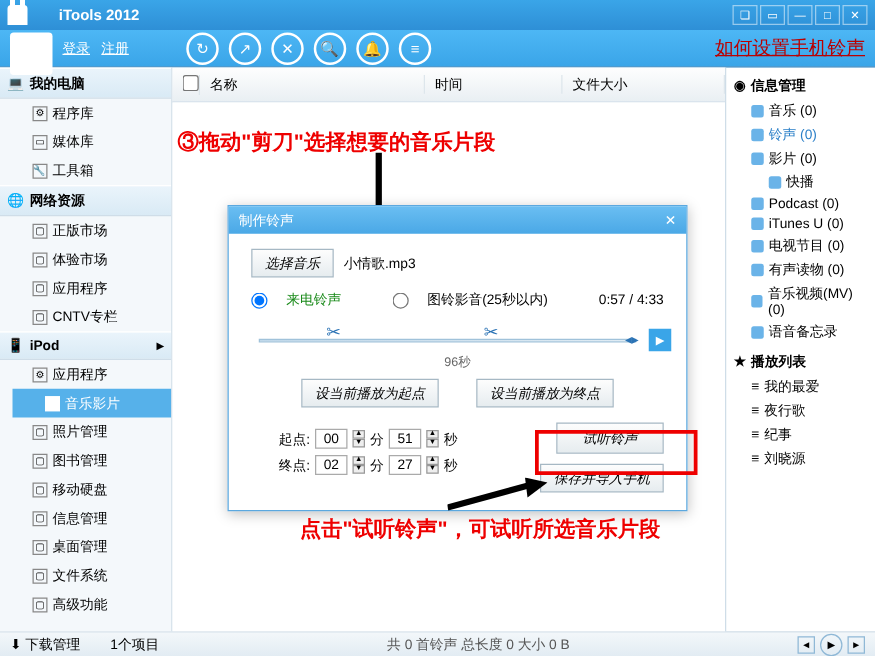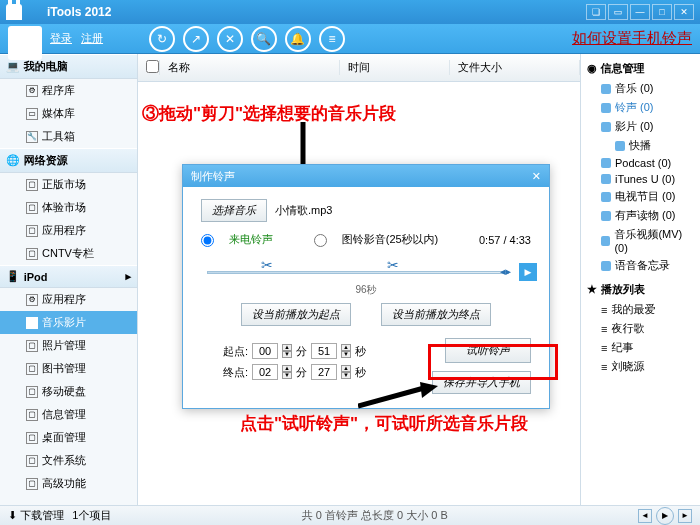--- a/index.html
+++ b/index.html
@@ -14,21 +14,21 @@
 .userbar { height:30px; background:linear-gradient(#4db7f5,#3aa5e8); display:flex; align-items:center; padding:0 8px; border-bottom:1px solid #2680c0; }
 .user-icon { width:34px; height:34px; background:#fff; border-radius:3px; margin-right:8px; position:relative; top:4px; }
 .auth-links a { color:#fff; text-decoration:underline; font-size:11px; margin-right:6px; }
 .toolbar-main { display:flex; gap:8px; margin-left:40px; }
 .tool-circ { width:26px; height:26px; border:2px solid #fff; border-radius:50%; display:flex; align-items:center; justify-content:center; color:#fff; font-size:12px; cursor:pointer; }
 .helplink { margin-left:auto; color:#b00; text-decoration:underline; font-size:15px; }
 .body-area { display:flex; height:451px; }
 .sidebar { width:138px; background:#f4f8fb; border-right:1px solid #cfdde8; overflow-y:auto; }
 .sb-section { background:linear-gradient(#eaf4fb,#d9eaf5); padding:4px 6px; font-weight:bold; font-size:11px; border-top:1px solid #fff; border-bottom:1px solid #cfdde8; display:flex; align-items:center; gap:4px; }
 .sb-item { padding:4px 6px 4px 26px; cursor:pointer; display:flex; align-items:center; gap:4px; font-size:11px; }
-.sb-item.sel { background:#56b1ea; color:#fff; }
+.sb-item.sel { background:#56b1ea; color:#fff;margin-left:10px; }
 .sb-ico { width:12px; height:12px; border:1px solid #888; display:inline-block; font-size:8px; text-align:center; line-height:10px; }
 .main { flex:1; display:flex; flex-direction:column; position:relative; }
 .listhdr { height:28px; background:linear-gradient(#fefefe,#e9eff3); border-bottom:1px solid #cfdde8; display:flex; align-items:center; font-size:11px; }
 .listhdr-cell { padding:0 8px; border-right:1px solid #dde6ec; }
 .content { flex:1; background:#fff; position:relative; }
 .rightbar { width:120px; border-left:1px solid #cfdde8; padding:4px 4px; font-size:11px; overflow-y:auto; }
 .rb-hdr { font-weight:bold; padding:3px 2px; display:flex; align-items:center; gap:4px; }
 .rb-item { padding:2px 2px 2px 16px; display:flex; align-items:center; gap:4px; cursor:pointer; }
 .rb-item.act { color:#2a7fc8; }
 .rb-sub { padding-left:30px; }
@@ -313,20 +313,20 @@
     <div class="rb-item">≡ <span>我的最爱</span></div>
     <div class="rb-item">≡ <span>夜行歌</span></div>
     <div class="rb-item">≡ <span>纪事</span></div>
     <div class="rb-item">≡ <span>刘晓源</span></div>
   </div>
 </div>
 
 <div class="statusbar">
   <span>⬇</span>&nbsp;
   <span>下载管理</span>
-  <span style="margin-left:8px">1个项目</span>
+  <span style="margin-left:24px">1个项目</span>
   <span class="mid">共 0 首铃声  总长度 0  大小 0 B</span>
   <div class="play-ctrl">
     <div class="play-btn">◄</div>
     <div class="play-btn" style="width:18px;height:18px;border-radius:50%">▶</div>
     <div class="play-btn">►</div>
   </div>
 </div>
 
 </body></html>

